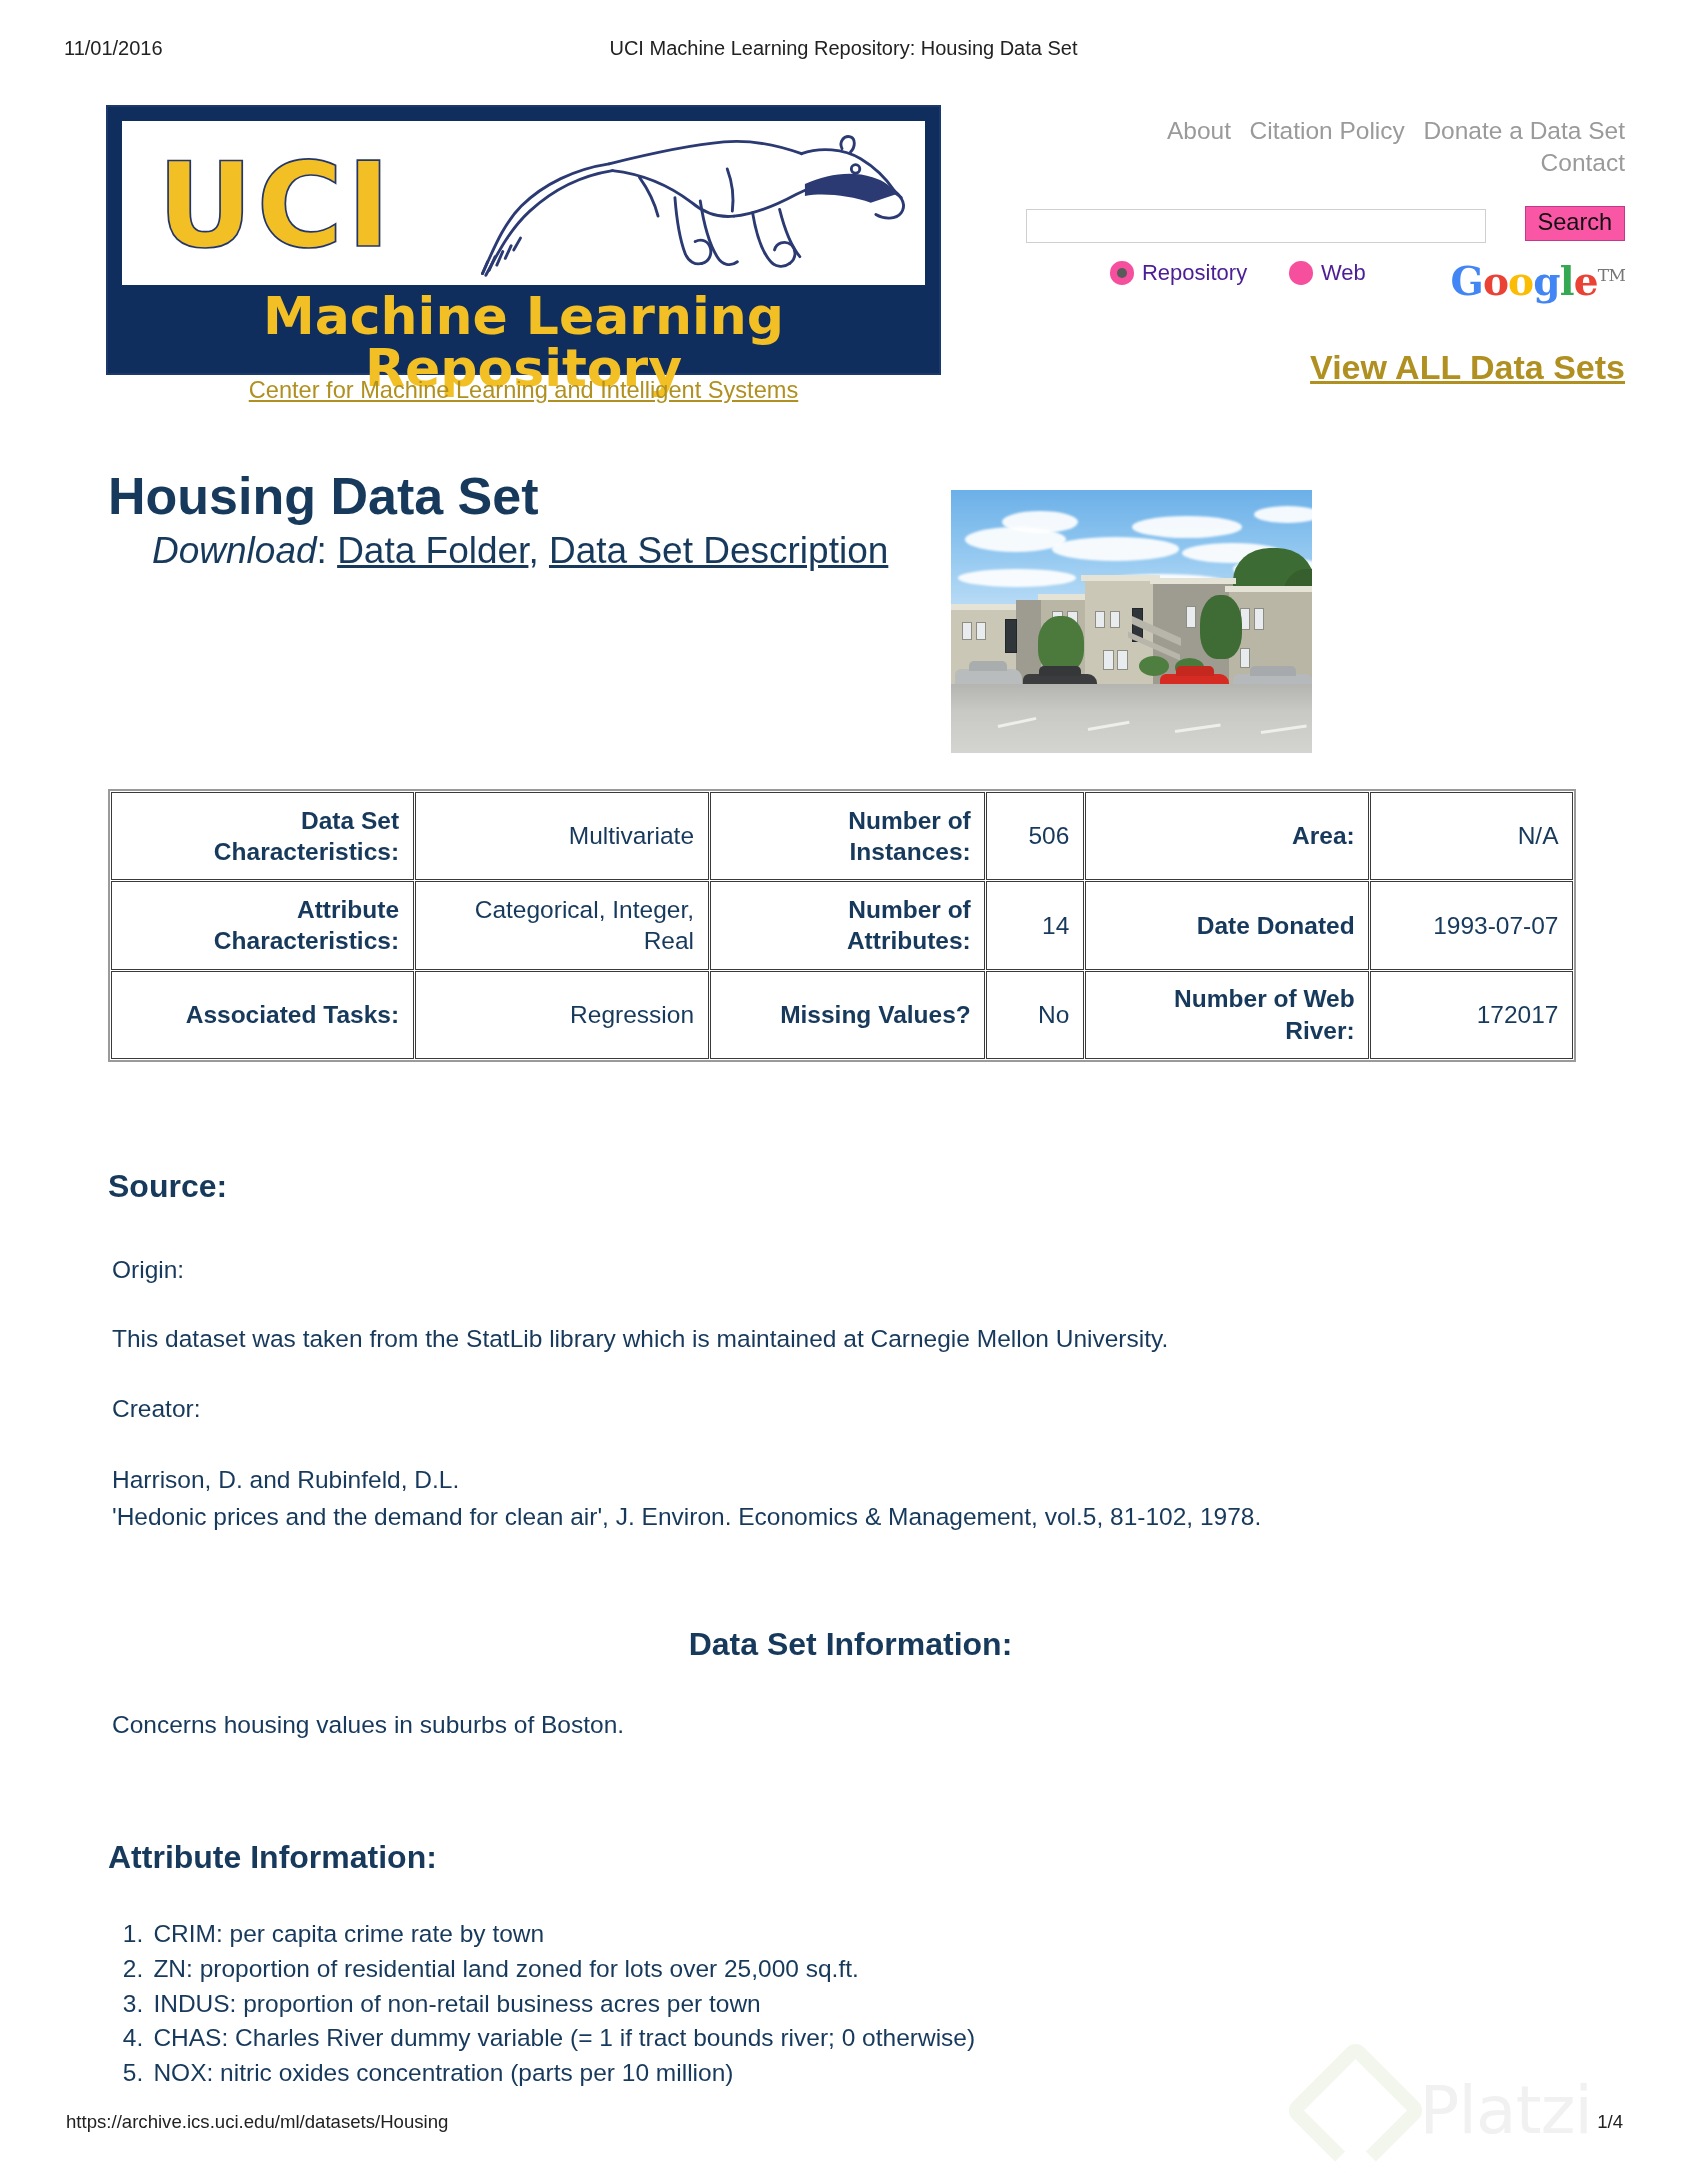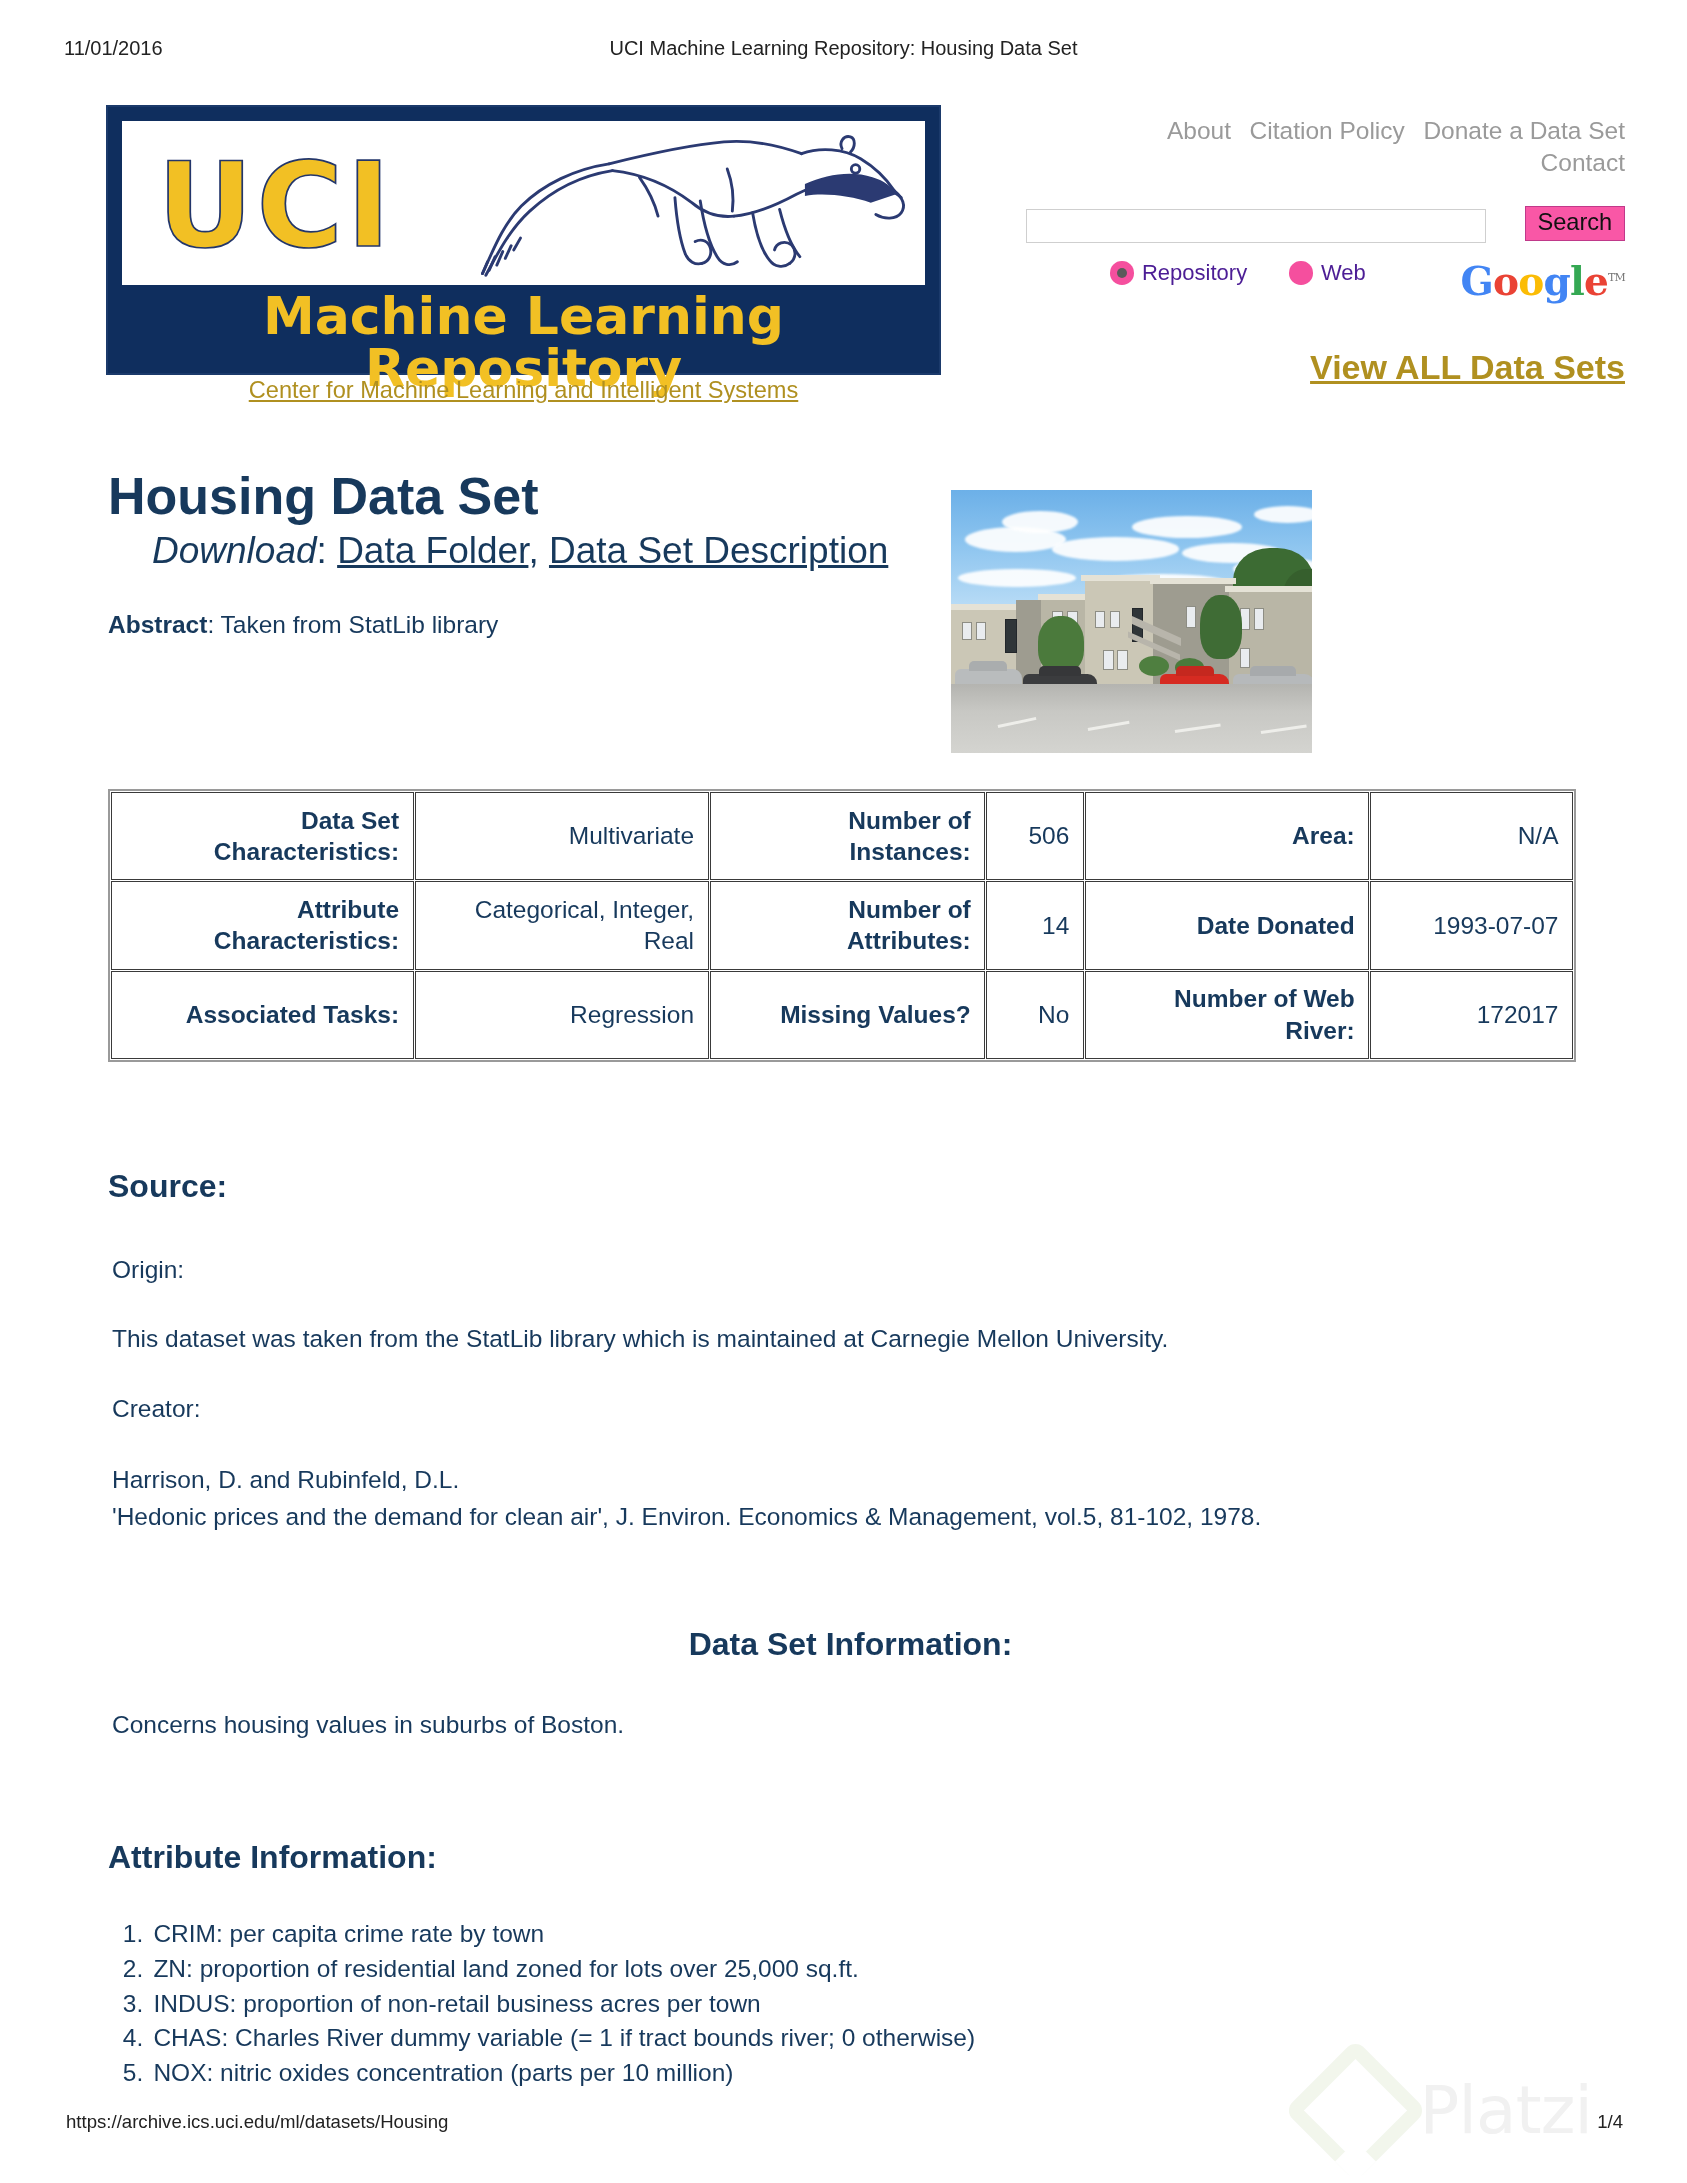--- a/index.html
+++ b/index.html
@@ -224,21 +224,21 @@
   .google-logo {
     position: absolute;
     right: 62px; top: 262px;
     font-size: 39px;
     font-weight: bold;
     line-height: 1;
     font-family: "DejaVu Serif", serif;
     letter-spacing: -0.8px;
   }
   .google-logo .tm {
-    font-size: 11px;
+    font-size: 17px;
     font-weight: normal;
     vertical-align: super;
     color: #777;
   }
   .g-b { color: #4285f4; }
   .g-r { color: #ea4335; }
   .g-y { color: #fbbc05; }
   .g-g { color: #34a853; }
 
   .view-all {
@@ -499,21 +499,20 @@
   </label>
 </div>
 
 <div class="google-logo"><span class="g-b">G</span><span class="g-r">o</span><span class="g-y">o</span><span class="g-b">g</span><span class="g-g">l</span><span class="g-r">e</span><span class="tm">TM</span></div>
 
 <a class="view-all" href="#">View ALL Data Sets</a>
 
 <div class="title-block">
   <h1 class="ds-title">Housing Data Set</h1>
   <div class="ds-download"><span class="lbl">Download</span><span>: </span><a href="#">Data Folder</a>, <a href="#">Data Set Description</a></div>
-  <div class="ds-abstract"><span class="lbl">Abstract</span><span>: Taken from StatLib library</span></div>
 </div>
 
 <div class="hero-photo">
   <div class="hp-sky"></div>
   <div class="cloud" style="left:4%;  top:14%; width:101px; height:25px;"></div>
   <div class="cloud" style="left:14%; top:8%;  width:76px;  height:22px;"></div>
   <div class="cloud" style="left:28%; top:18%; width:127px; height:23.6px;"></div>
   <div class="cloud" style="left:50%; top:10%; width:110px; height:22px;"></div>
   <div class="cloud" style="left:64%; top:20%; width:101px; height:20px;"></div>
   <div class="cloud" style="left:2%;  top:30%; width:118px; height:18.6px;"></div>

